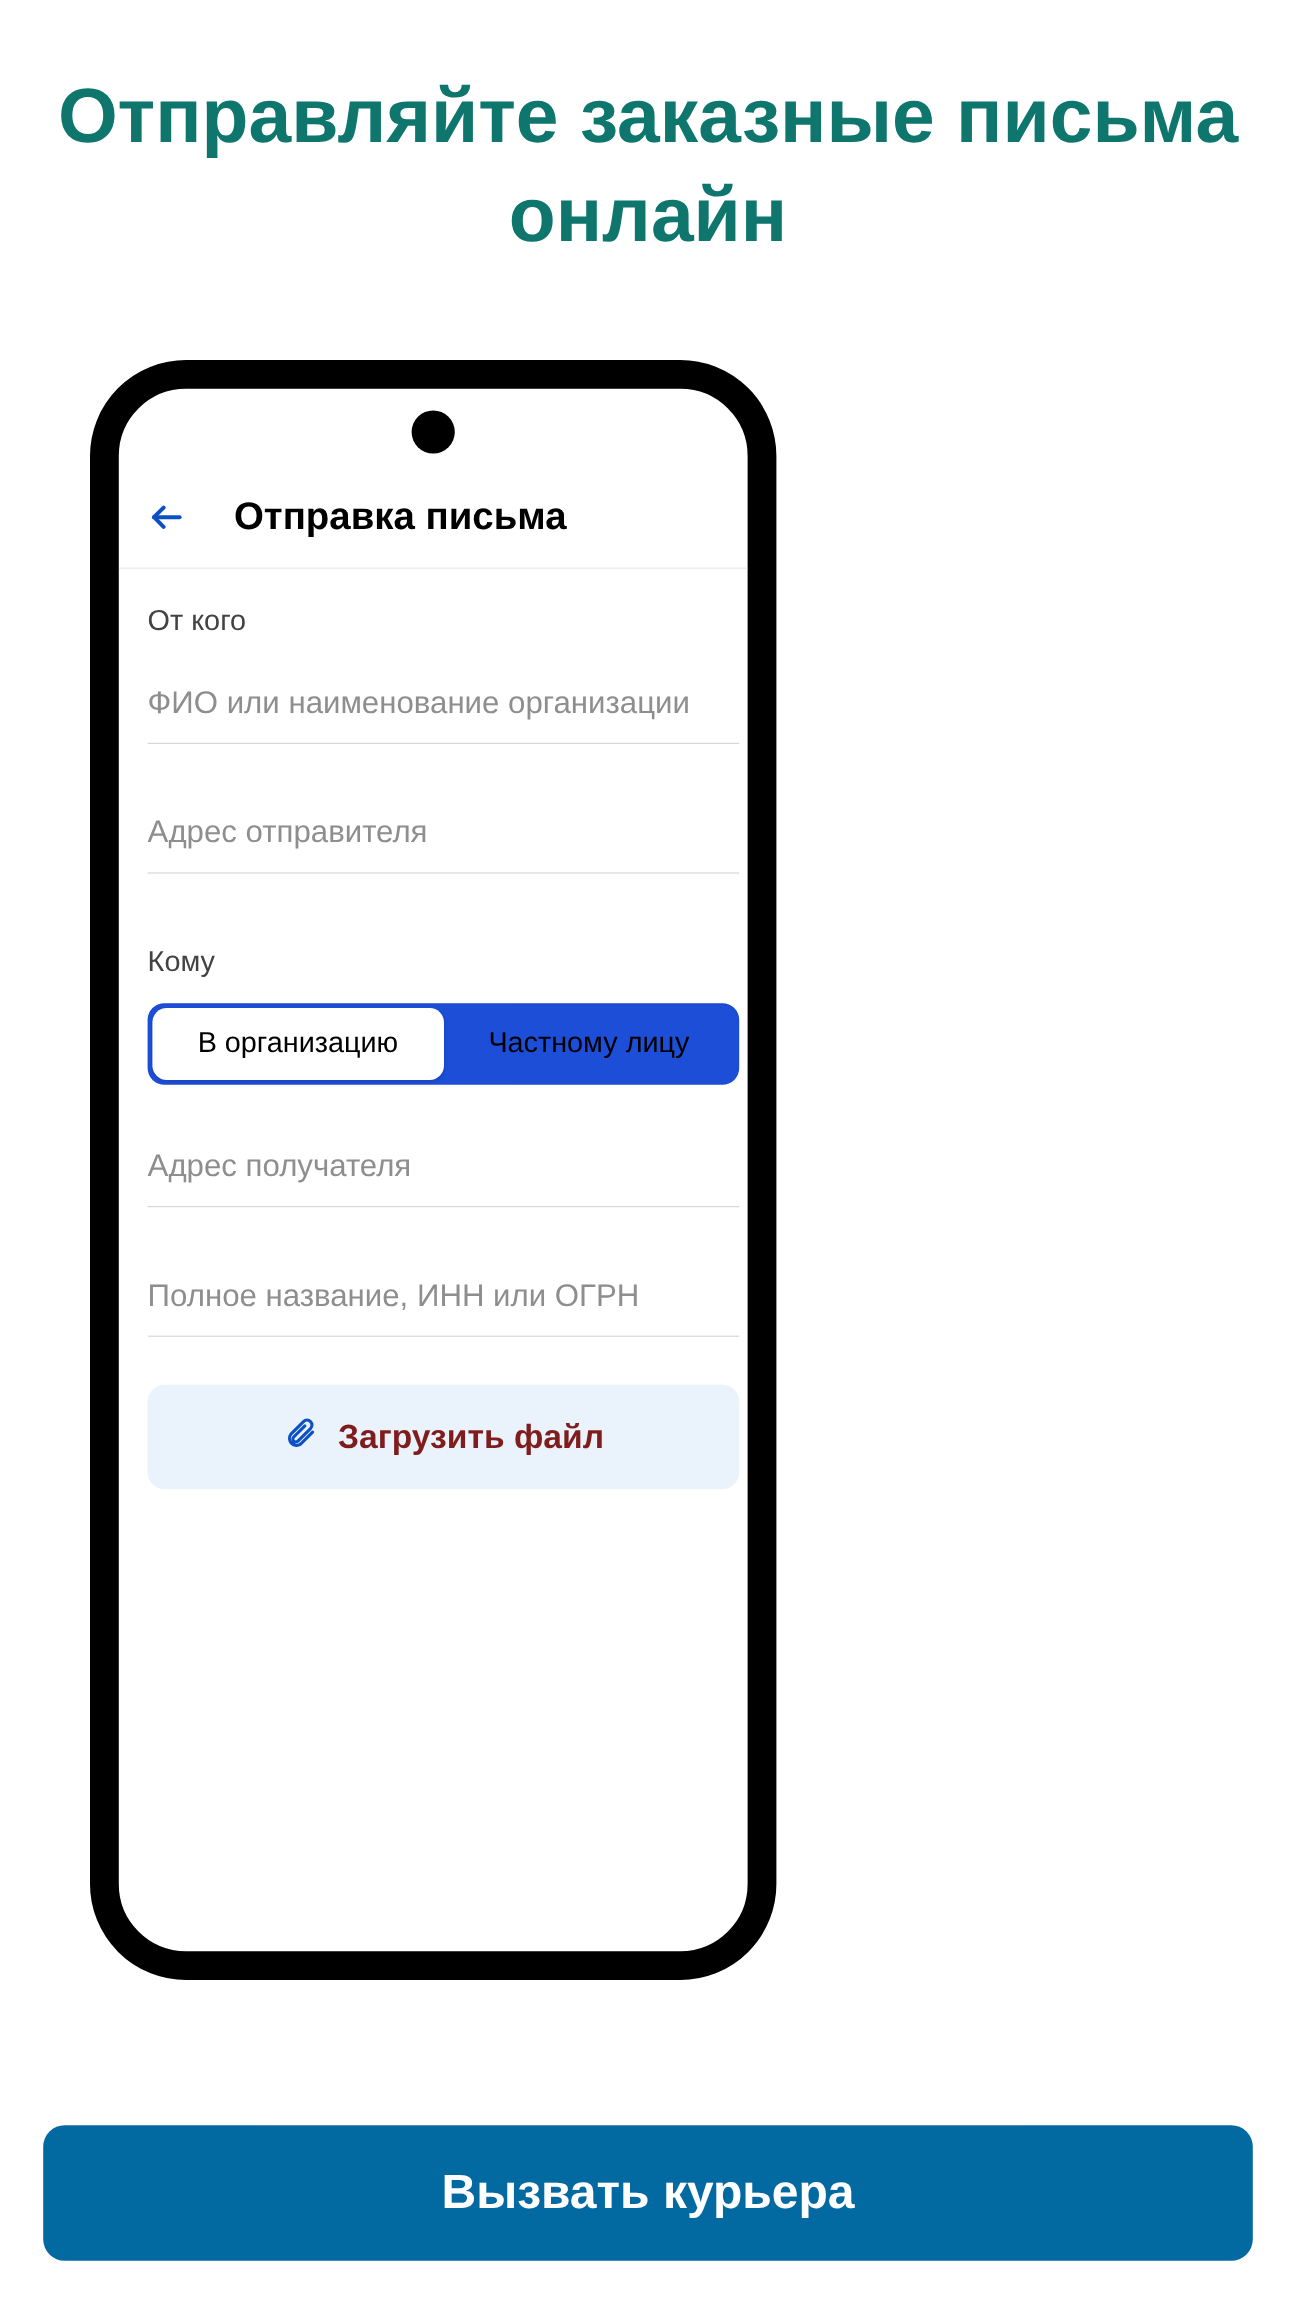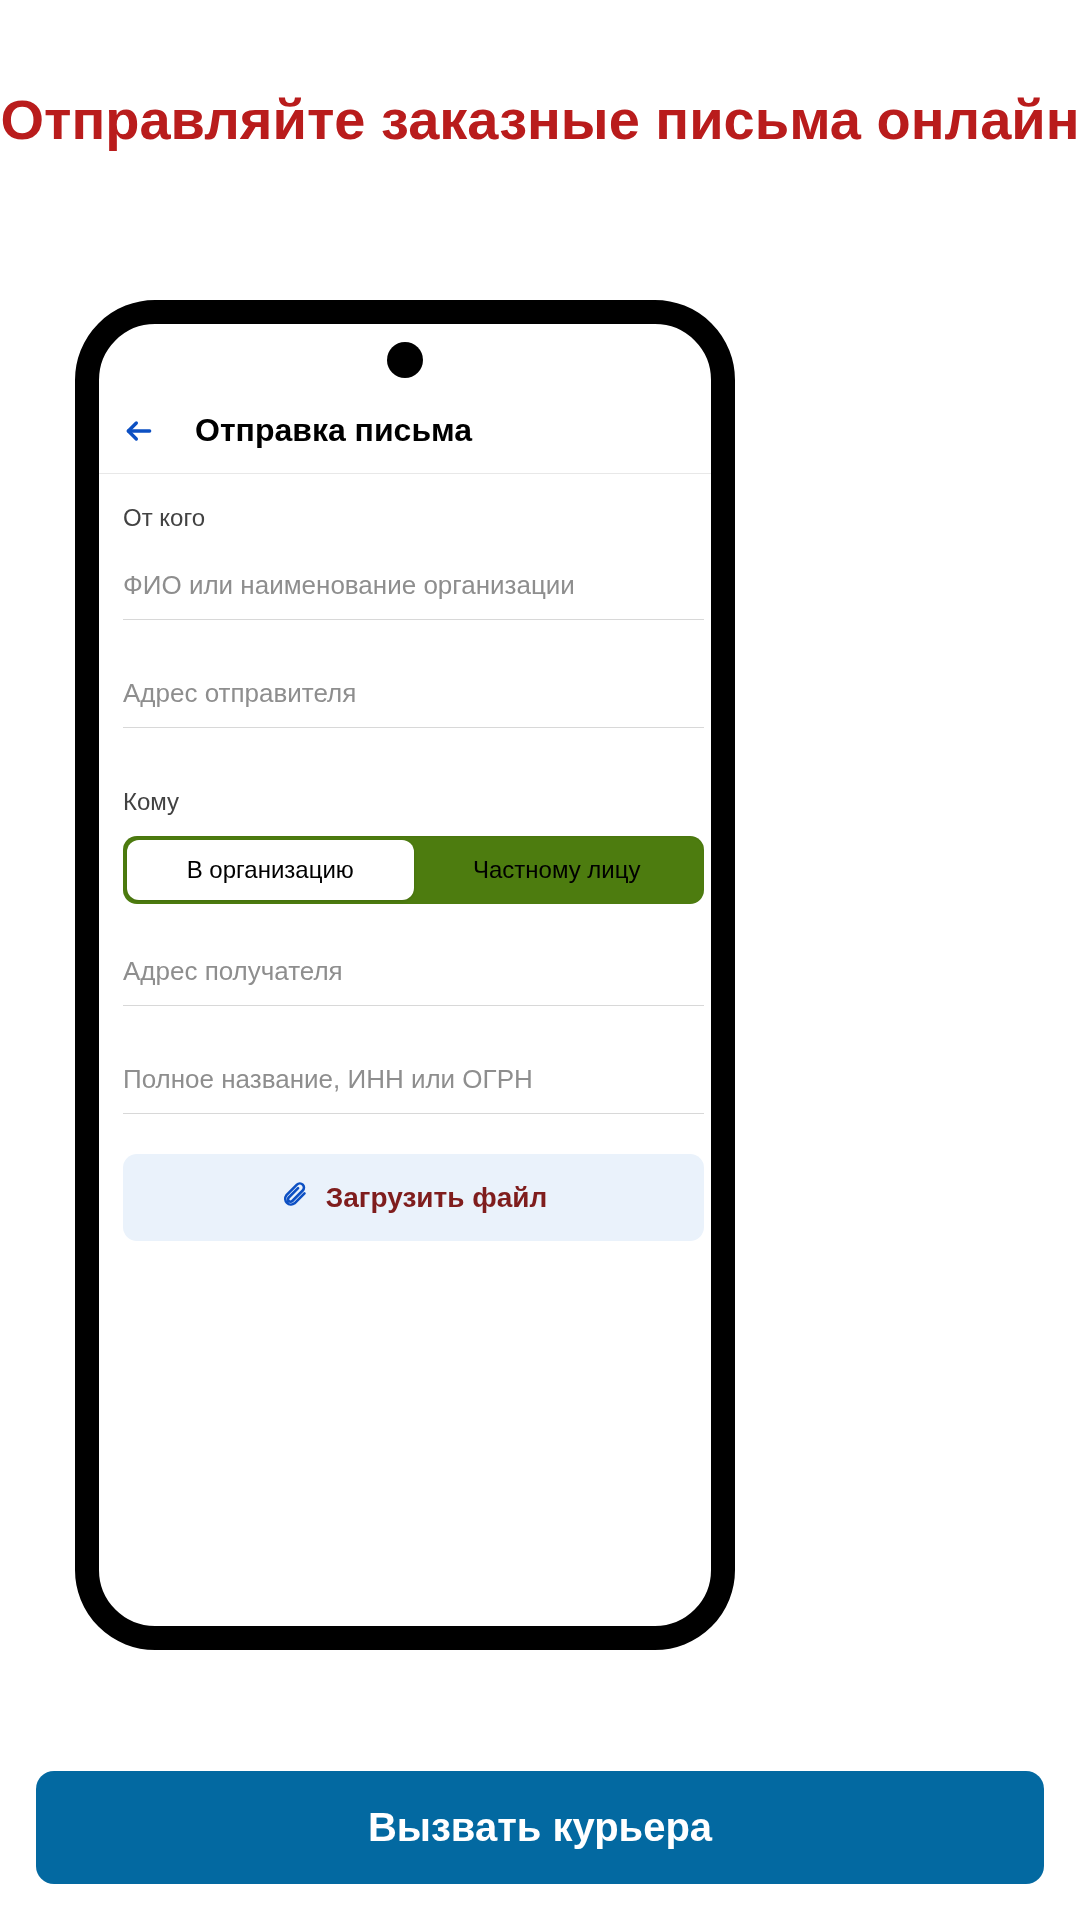--- a/index.html
+++ b/index.html
@@ -5,31 +5,31 @@
   * { box-sizing: border-box; margin: 0; padding: 0; }
   html, body { width: 1080px; height: 1920px; }
   body {
     font-family: -apple-system, Helvetica, Arial, sans-serif;
     background: #ffffff;
     position: relative;
     overflow: hidden;
   }
   .promo-title {
     text-align: center;
-    font-size: 56px;
+    font-size: 64px;
     font-weight: 700;
-    color: #b91c1c;
+    color: #0f766e;
     line-height: 1.3;
-    margin-top: 84px;
+    margin-top: 55px;
   }
   .phone-frame {
     position: absolute;
     top: 300px;
     left: 75px;
-    width: 660px;
+    width: 572px;
     height: 1350px;
     border: 24px solid #000;
     border-radius: 80px;
     background: #fff;
     overflow: hidden;
   }
   .notch {
     position: absolute;
     top: 18px;
     left: 50%;
@@ -72,21 +72,21 @@
     font-size: 26px;
     padding: 18px 0;
     color: #000000;
     background: transparent;
     outline: none;
   }
   .text-field::placeholder { color: #8e8e8e; }
   .field-wrap { margin-bottom: 40px; }
   .seg-control {
     display: flex;
-    background: #4d7c0f;
+    background: #1d4ed8;
     border-radius: 14px;
     padding: 4px;
     margin-bottom: 34px;
     box-shadow: inset 0 1px 2px rgba(0,0,0,0.06);
   }
   .seg-btn {
     flex: 1;
     text-align: center;
     padding: 16px 0;
     font-size: 24px;

